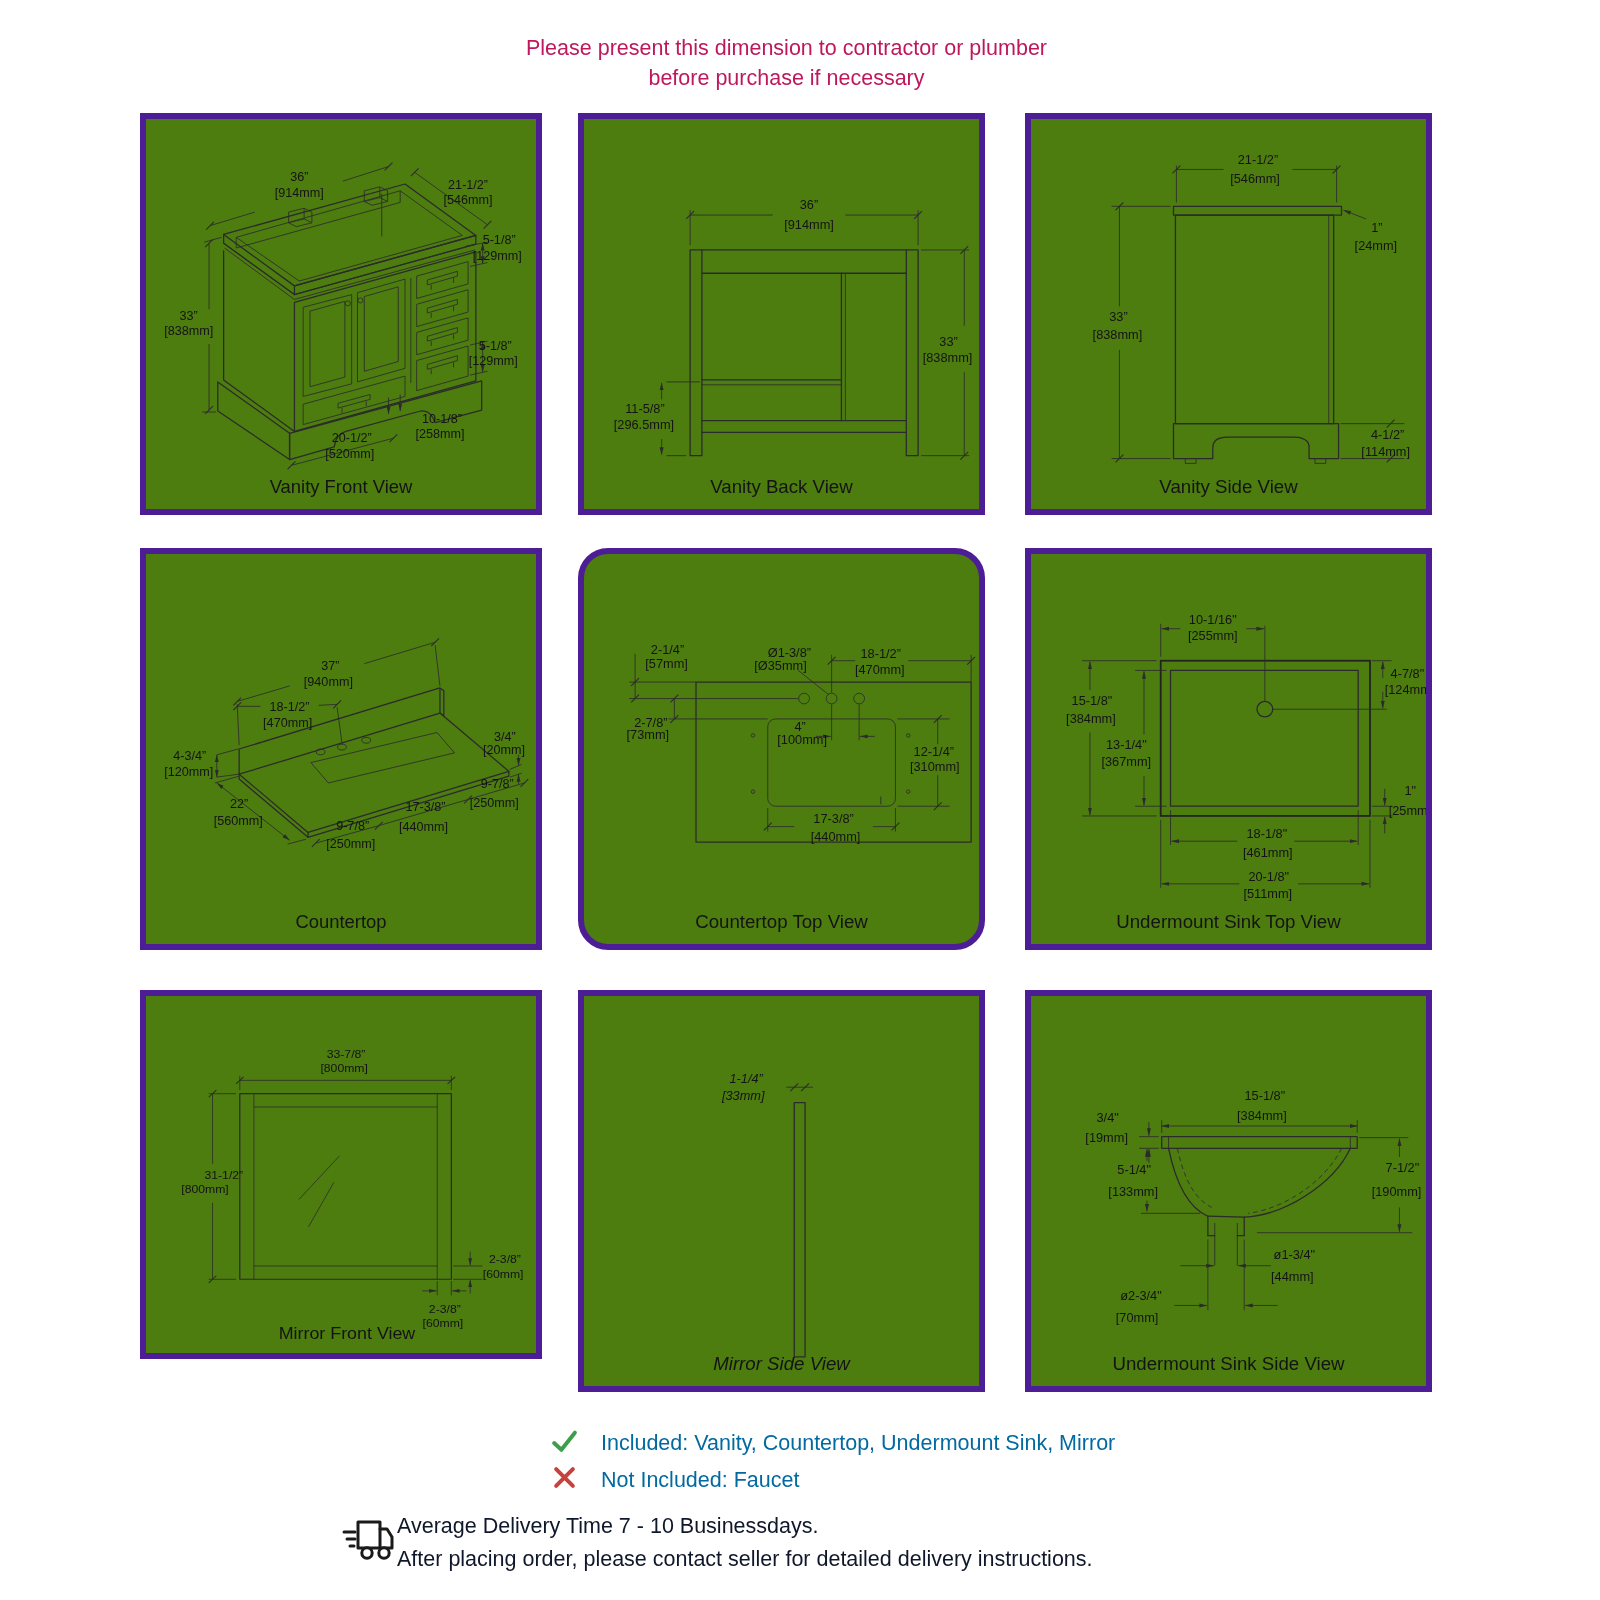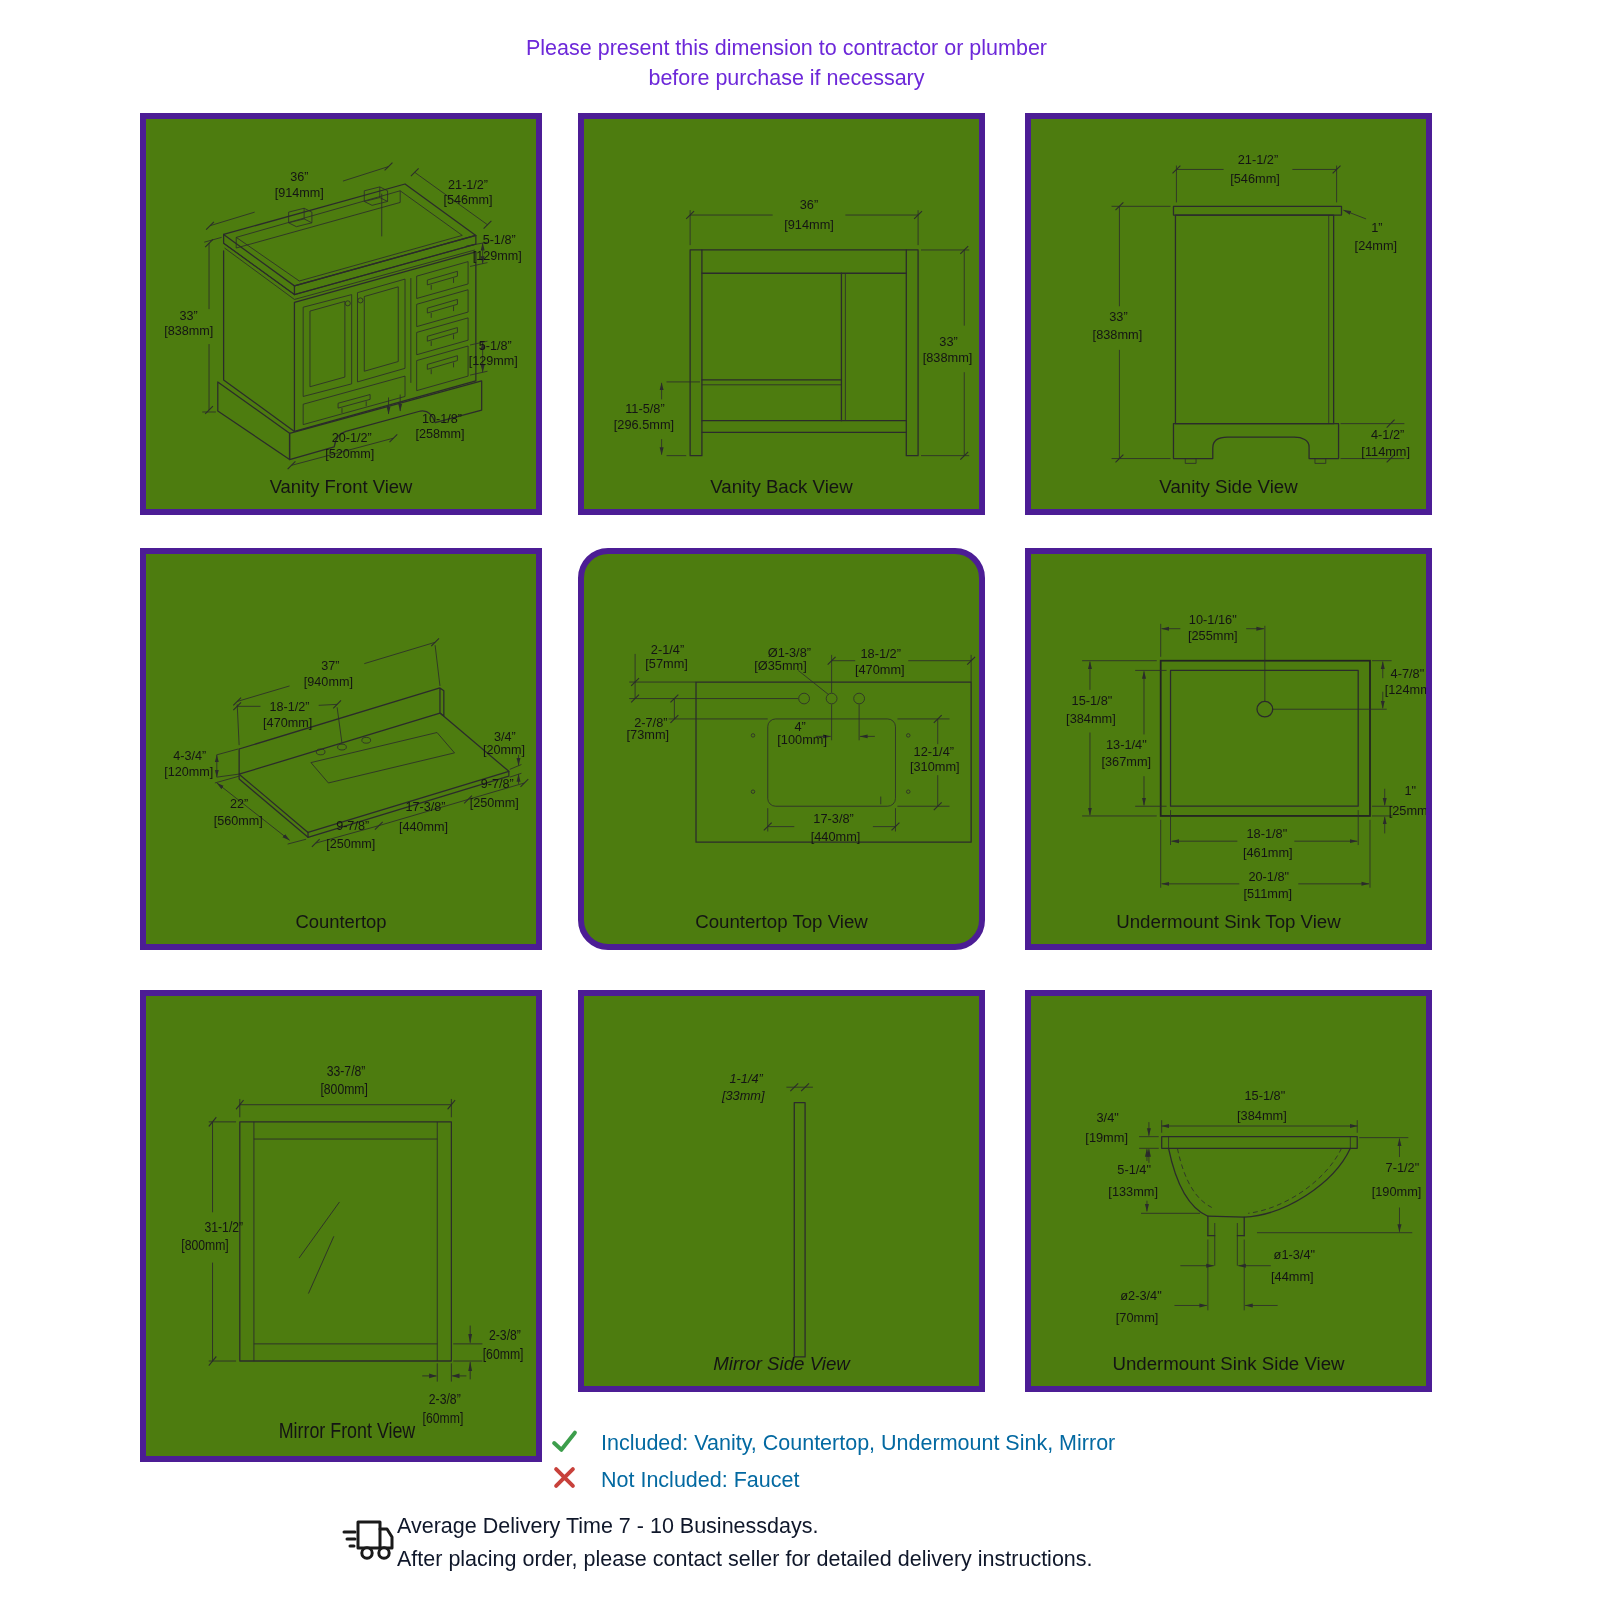--- a/index.html
+++ b/index.html
@@ -2,21 +2,21 @@
 <html><head>
 <meta charset="utf-8">
 <style>
   html,body { margin:0; padding:0; }
   body {
     width:1600px; height:1600px; position:relative; background:#ffffff;
     font-family:"Liberation Sans", sans-serif; color:#111;
   }
   .title {
     position:absolute; top:33px; left:0; width:1573px; text-align:center;
-    font-size:21.5px; line-height:30px; color:#6d28d9;
+    font-size:21.5px; line-height:30px; color:#be185d;
   }
   .panel {
     position:absolute; border:6px solid #4c1d95; background:#4d7c0f; box-sizing:border-box;text-align:right;
   }
   svg.pv { width:100%; height:100%; display:block; }
   svg text { font-family:"Liberation Sans", sans-serif; fill:#141414; }
   text.d  { font-size:13px; text-anchor:middle; }
   text.ds { font-size:13px; text-anchor:start; }
   text.pl { font-size:19px; text-anchor:middle; }
   .ln  { fill:none; stroke:#2b2b2b; stroke-width:1.3; stroke-linejoin:round; stroke-linecap:round; }
@@ -386,21 +386,21 @@
     <text class="ds" x="364" y="269">[25mm]</text>
     <text class="d" x="240" y="293">18-1/8"</text>
     <text class="d" x="241" y="312">[461mm]</text>
     <text class="d" x="242" y="337">20-1/8"</text>
     <text class="d" x="241" y="355">[511mm]</text>
   </g>
   <text class="pl" x="201" y="386">Undermount Sink Top View</text>
 </svg>
 </div>
 
-<div class="panel" style="left:140px; top:990px; width:402px; height:472px;padding-left:12px;">
+<div class="panel" style="left:140px; top:990px; width:402px; height:369px;padding-left:12px;">
 <svg class="pv" viewBox="0 0 402 402" preserveAspectRatio="none">
   <g>
     <rect class="ln" x="87" y="110" width="225" height="209"></rect>
     <line class="lt" x1="102" y1="110" x2="102" y2="319"></line>
     <line class="lt" x1="297" y1="110" x2="297" y2="319"></line>
     <line class="lt" x1="102" y1="125" x2="297" y2="125"></line>
     <line class="lt" x1="102" y1="304" x2="297" y2="304"></line>
     <line class="lt" x1="150" y1="229" x2="193" y2="180"></line>
     <line class="lt" x1="160" y1="260" x2="187" y2="210"></line>
   </g>

